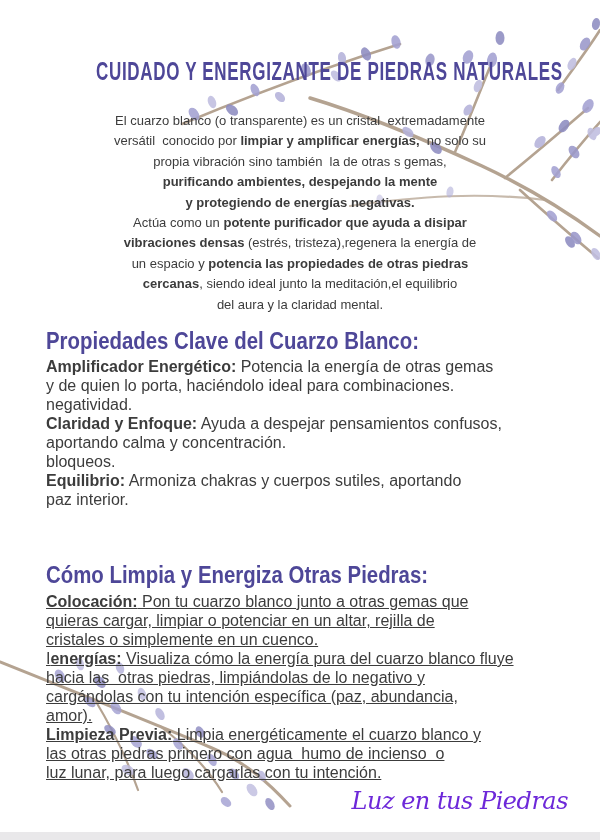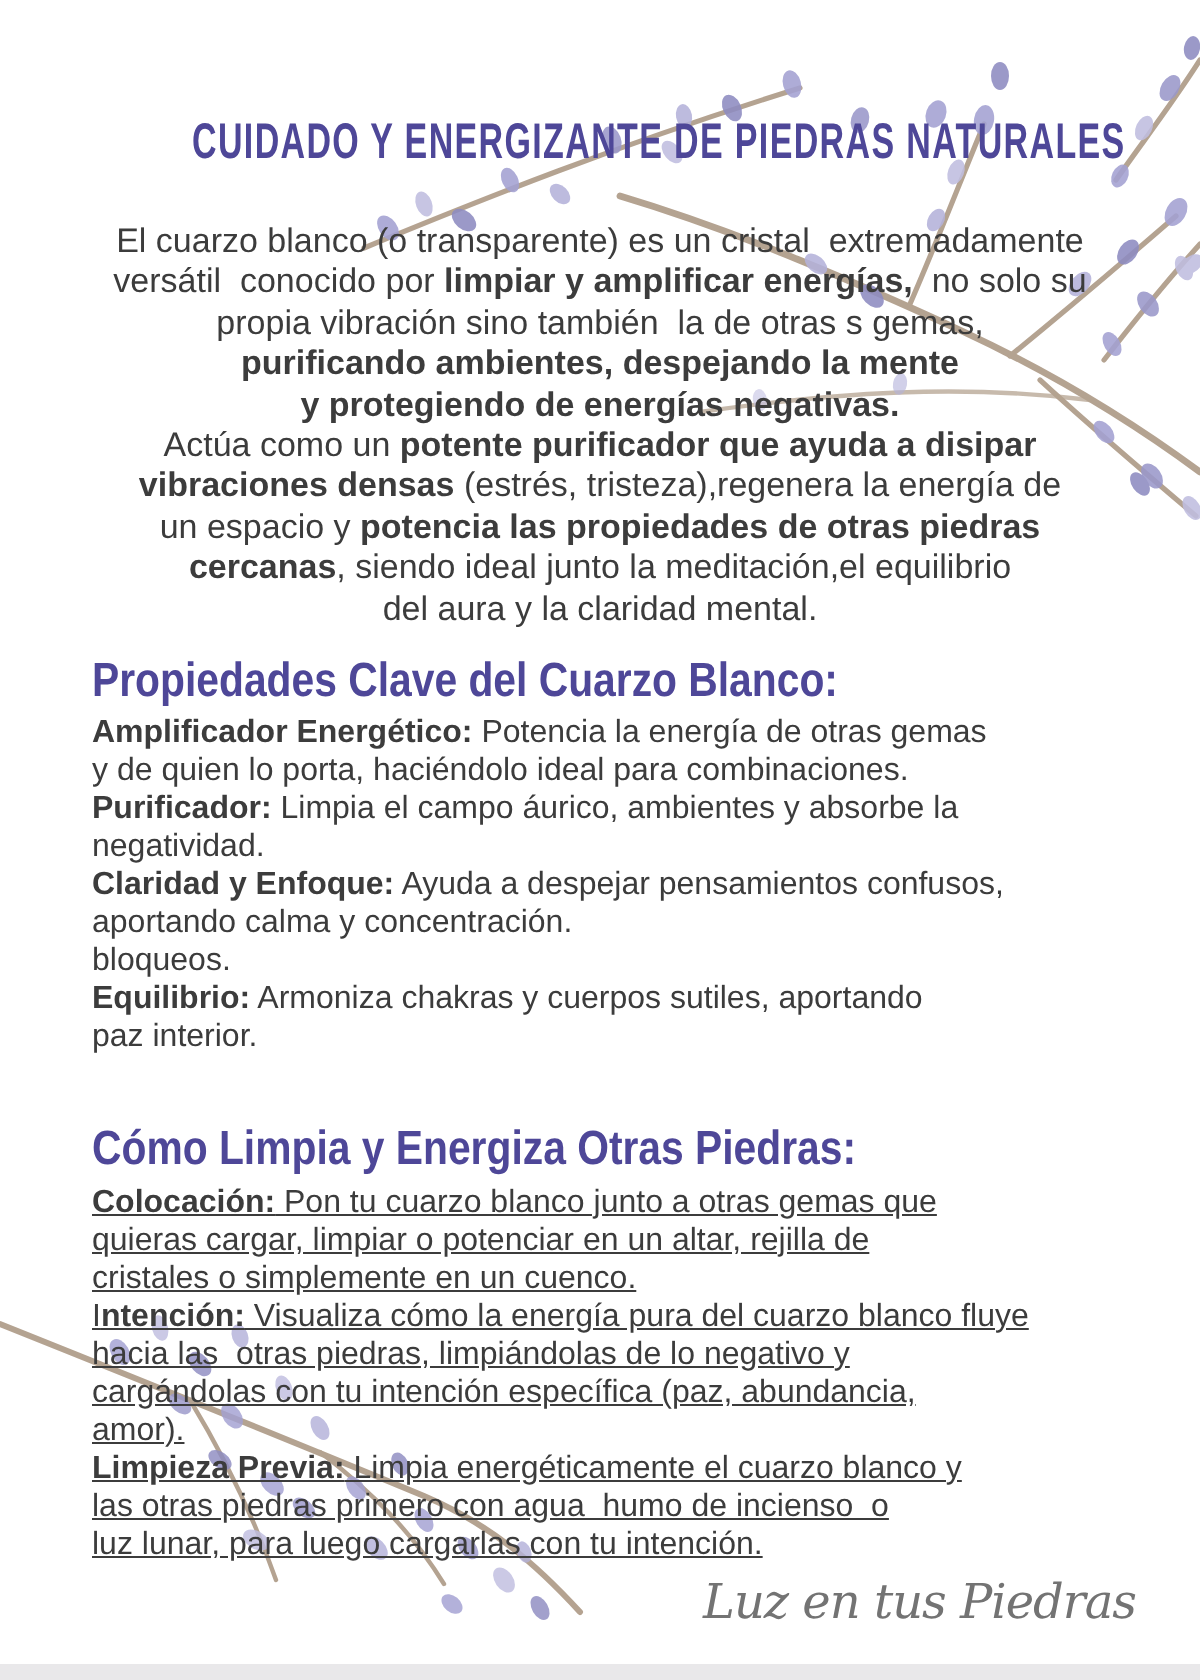--- a/index.html
+++ b/index.html
@@ -6,36 +6,36 @@
   .page{
     position:relative;width:600px;height:840px;background:#ffffff;overflow:hidden;
     font-family:"Liberation Sans",sans-serif;color:#3c3c3c;
   }
   .decor{position:absolute;top:0;left:0;z-index:0;pointer-events:none;}
   .title{
     position:absolute;top:57px;left:0;width:600px;margin:0;text-align:center;
     font-size:25px;line-height:28px;font-weight:bold;letter-spacing:1px;
     color:#4e4798;white-space:nowrap;transform:scaleX(0.68);transform-origin:50% 50%;z-index:1;
   }
-  .intro{position:absolute;top:111px;left:30px;width:540px;text-align:center;font-size:17px;z-index:1;}
+  .intro{position:absolute;top:111px;left:30px;width:540px;text-align:center;font-size:13px;z-index:1;}
   .intro .ln{line-height:20.4px;white-space:pre;}
   .items{position:absolute;left:46px;width:540px;font-size:16px;z-index:1;}
   .items .ln{line-height:19px;white-space:pre;}
   .items1{top:357px;}
   .items2{top:592px;text-decoration:underline;}
   .heading{
     position:absolute;left:46px;margin:0;font-size:24px;line-height:26px;font-weight:bold;
     color:#4e4798;white-space:nowrap;transform:scaleX(0.85);transform-origin:0 50%;z-index:1;
   }
   .h1pos{top:328px;}
   .h2pos{top:562px;}
   .signature{
     position:absolute;top:787px;right:32px;z-index:1;
     font-family:"DejaVu Serif",serif;font-style:italic;font-size:24px;letter-spacing:-0.5px;
-    color:#737373;
+    color:#6d28d9;
   }
   .footer-strip{position:absolute;left:0;bottom:0;width:600px;height:8px;background:#e9e8ea;z-index:1;}
   strong{font-weight:bold;}
 </style>
 </head>
 <body>
 
 <div class="page">
 
   <svg class="decor" width="600" height="840" viewBox="0 0 600 840">
@@ -132,35 +132,34 @@
       <div class="ln"><strong>vibraciones densas</strong><span> (estrés, tristeza),regenera la energía de</span></div>
       <div class="ln"><span>un espacio y </span><strong>potencia las propiedades de otras piedras</strong></div>
       <div class="ln"><strong>cercanas</strong><span>, siendo ideal junto la meditación,el equilibrio</span></div>
       <div class="ln"><span>del aura y la claridad mental.</span></div>
     </div>
 
   <h2 class="heading h1pos">Propiedades Clave del Cuarzo Blanco:</h2>
   <div class="items items1">
       <div class="ln"><strong>Amplificador Energético:</strong><span> Potencia la energía de otras gemas</span></div>
       <div class="ln"><span>y de quien lo porta, haciéndolo ideal para combinaciones.</span></div>
-      <div class="ln"><strong>Purificador:</strong><span> Limpia el campo áurico, ambientes y absorbe la</span></div>
       <div class="ln"><span>negatividad.</span></div>
       <div class="ln"><strong>Claridad y Enfoque:</strong><span> Ayuda a despejar pensamientos confusos,</span></div>
       <div class="ln"><span>aportando calma y concentración.</span></div>
       <div class="ln"><span>bloqueos.</span></div>
       <div class="ln"><strong>Equilibrio:</strong><span> Armoniza chakras y cuerpos sutiles, aportando</span></div>
       <div class="ln"><span>paz interior.</span></div>
     </div>
 
   <h2 class="heading h2pos">Cómo Limpia y Energiza Otras Piedras:</h2>
   <div class="items items2">
       <div class="ln"><strong>Colocación:</strong><span> Pon tu cuarzo blanco junto a otras gemas que</span></div>
       <div class="ln"><span>quieras cargar, limpiar o potenciar en un altar, rejilla de</span></div>
       <div class="ln"><span>cristales o simplemente en un cuenco.</span></div>
-      <div class="ln"><span>I</span><strong>ntención:</strong><span> Visualiza cómo la energía pura del cuarzo blanco fluye</span></div>
+      <div class="ln"><span>I</span><strong>energías:</strong><span> Visualiza cómo la energía pura del cuarzo blanco fluye</span></div>
       <div class="ln"><span>hacia las  otras piedras, limpiándolas de lo negativo y</span></div>
       <div class="ln"><span>cargándolas con tu intención específica (paz, abundancia,</span></div>
       <div class="ln"><span>amor).</span></div>
       <div class="ln"><strong>Limpieza Previa:</strong><span> Limpia energéticamente el cuarzo blanco y</span></div>
       <div class="ln"><span>las otras piedras primero con agua  humo de incienso  o</span></div>
       <div class="ln"><span>luz lunar, para luego cargarlas con tu intención.</span></div>
     </div>
 
   <div class="signature">Luz en tus Piedras</div>
 

